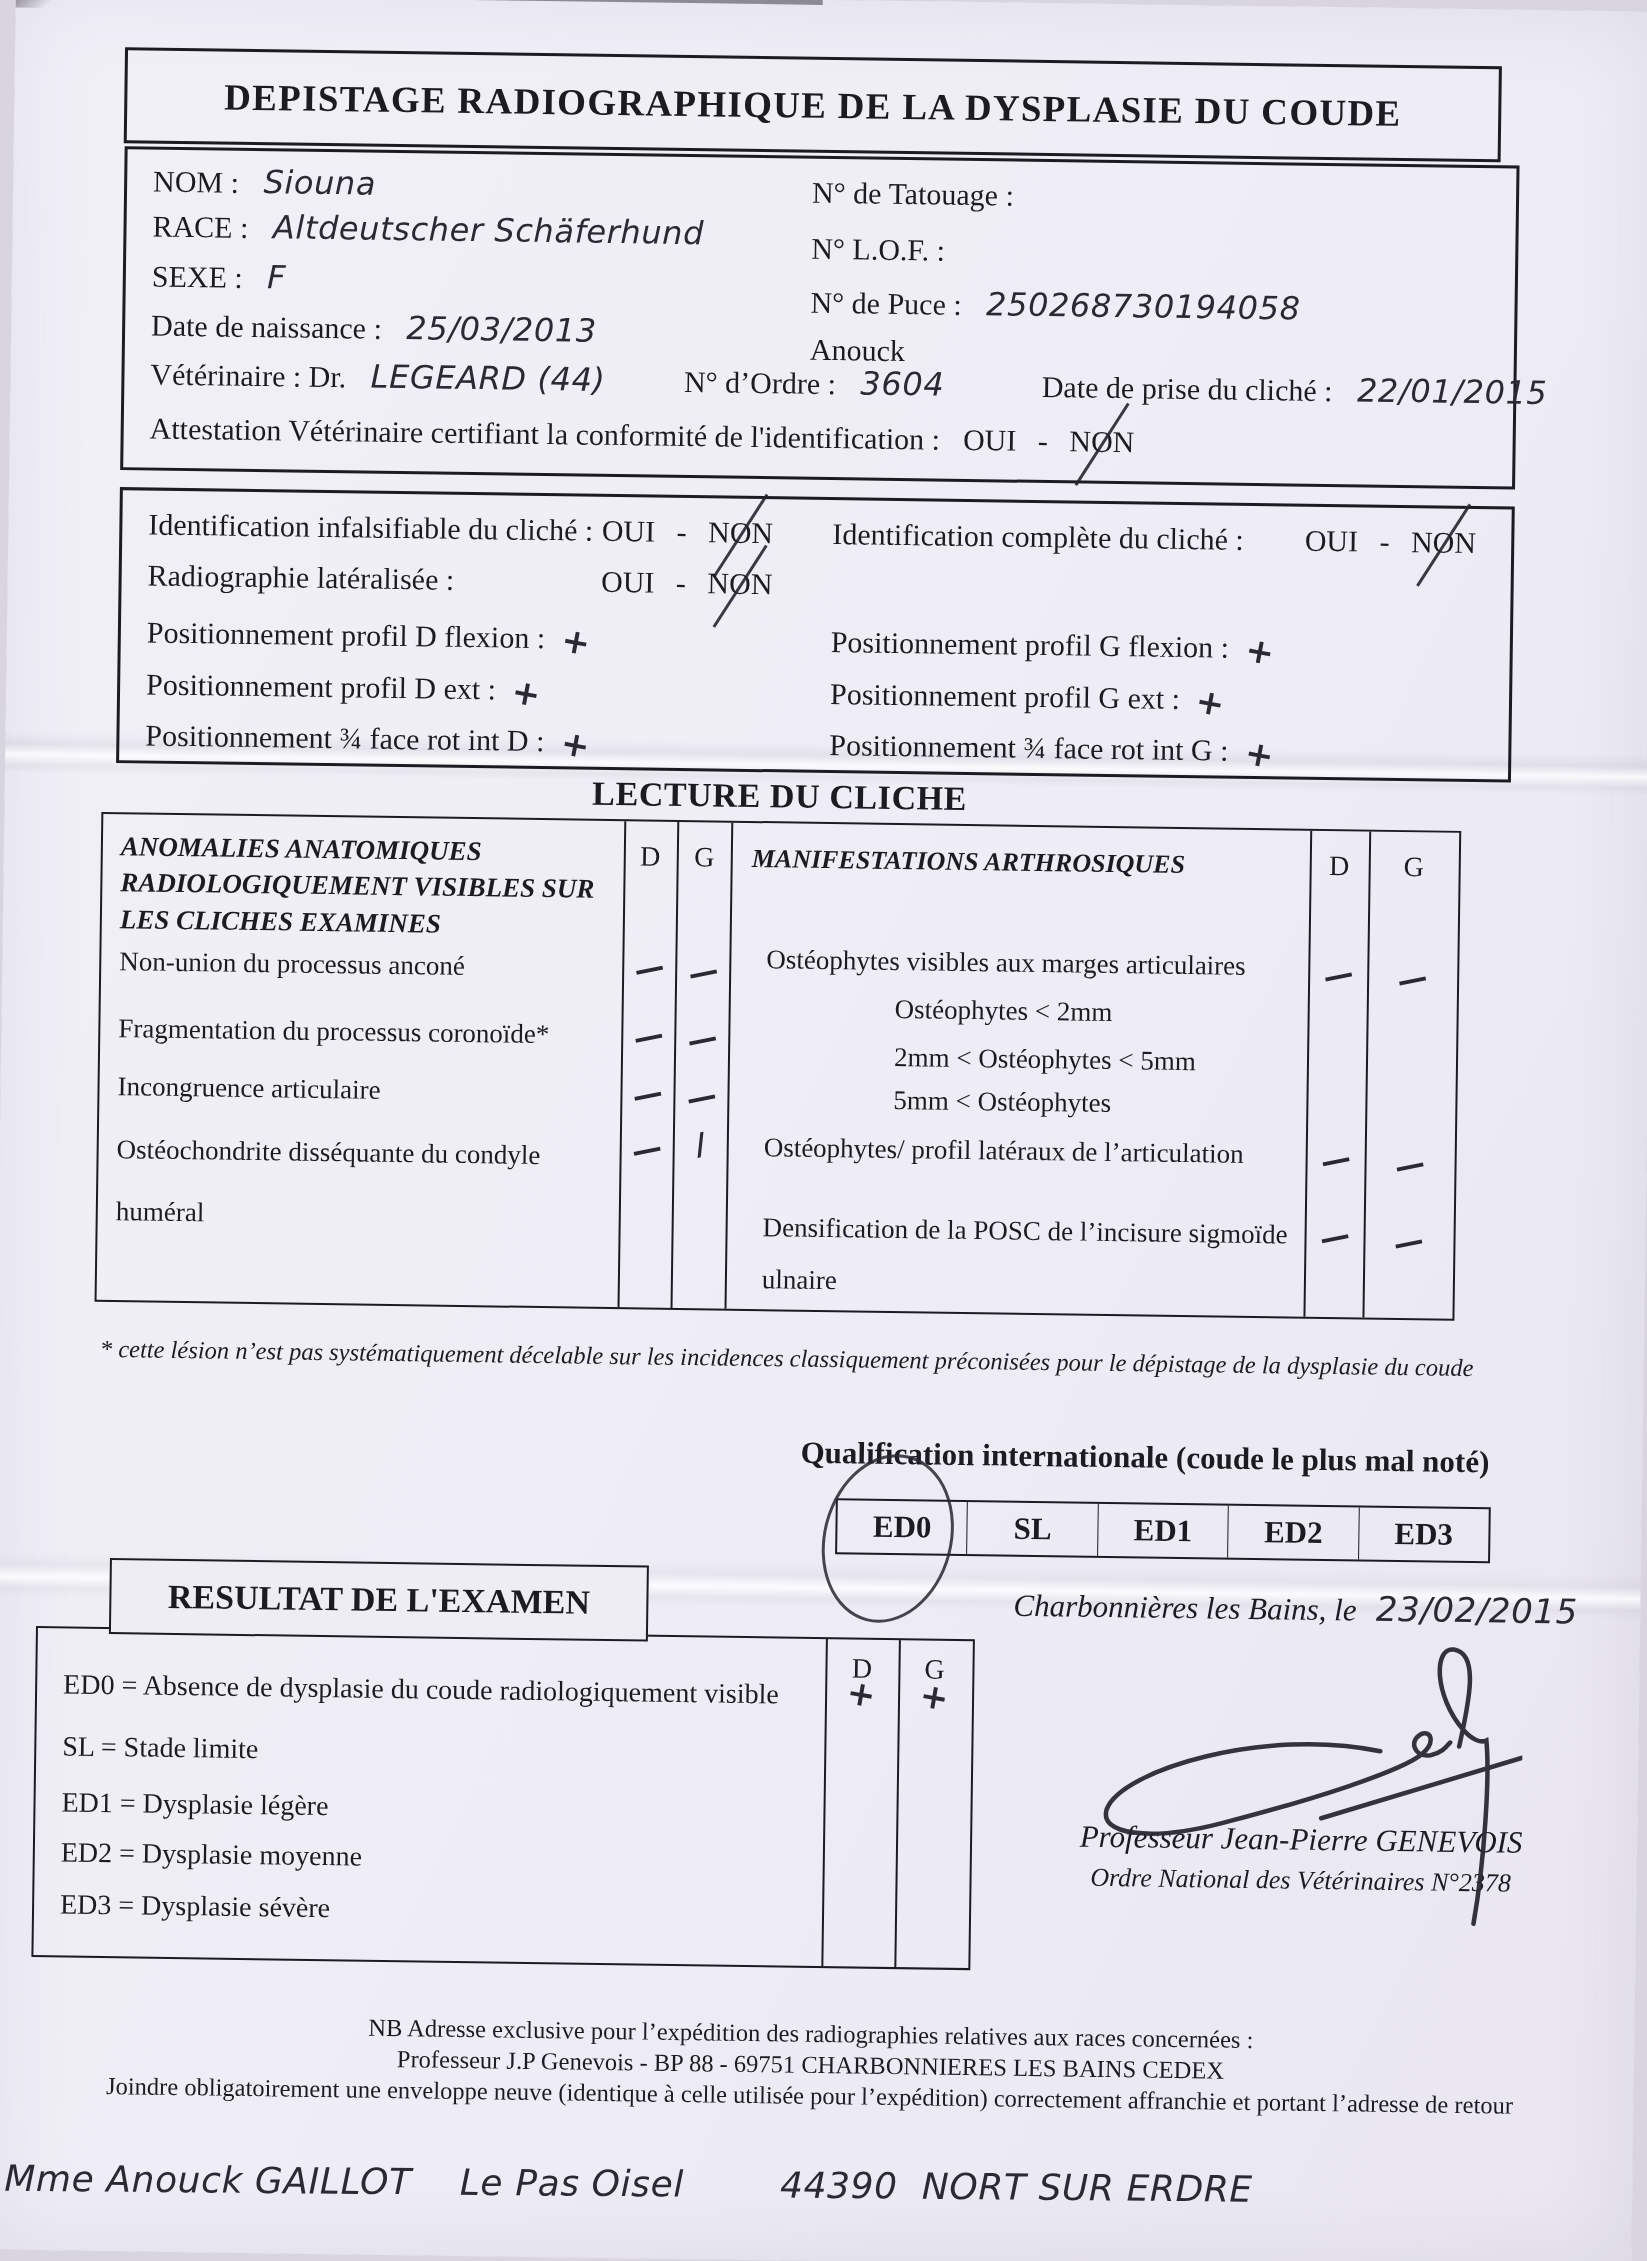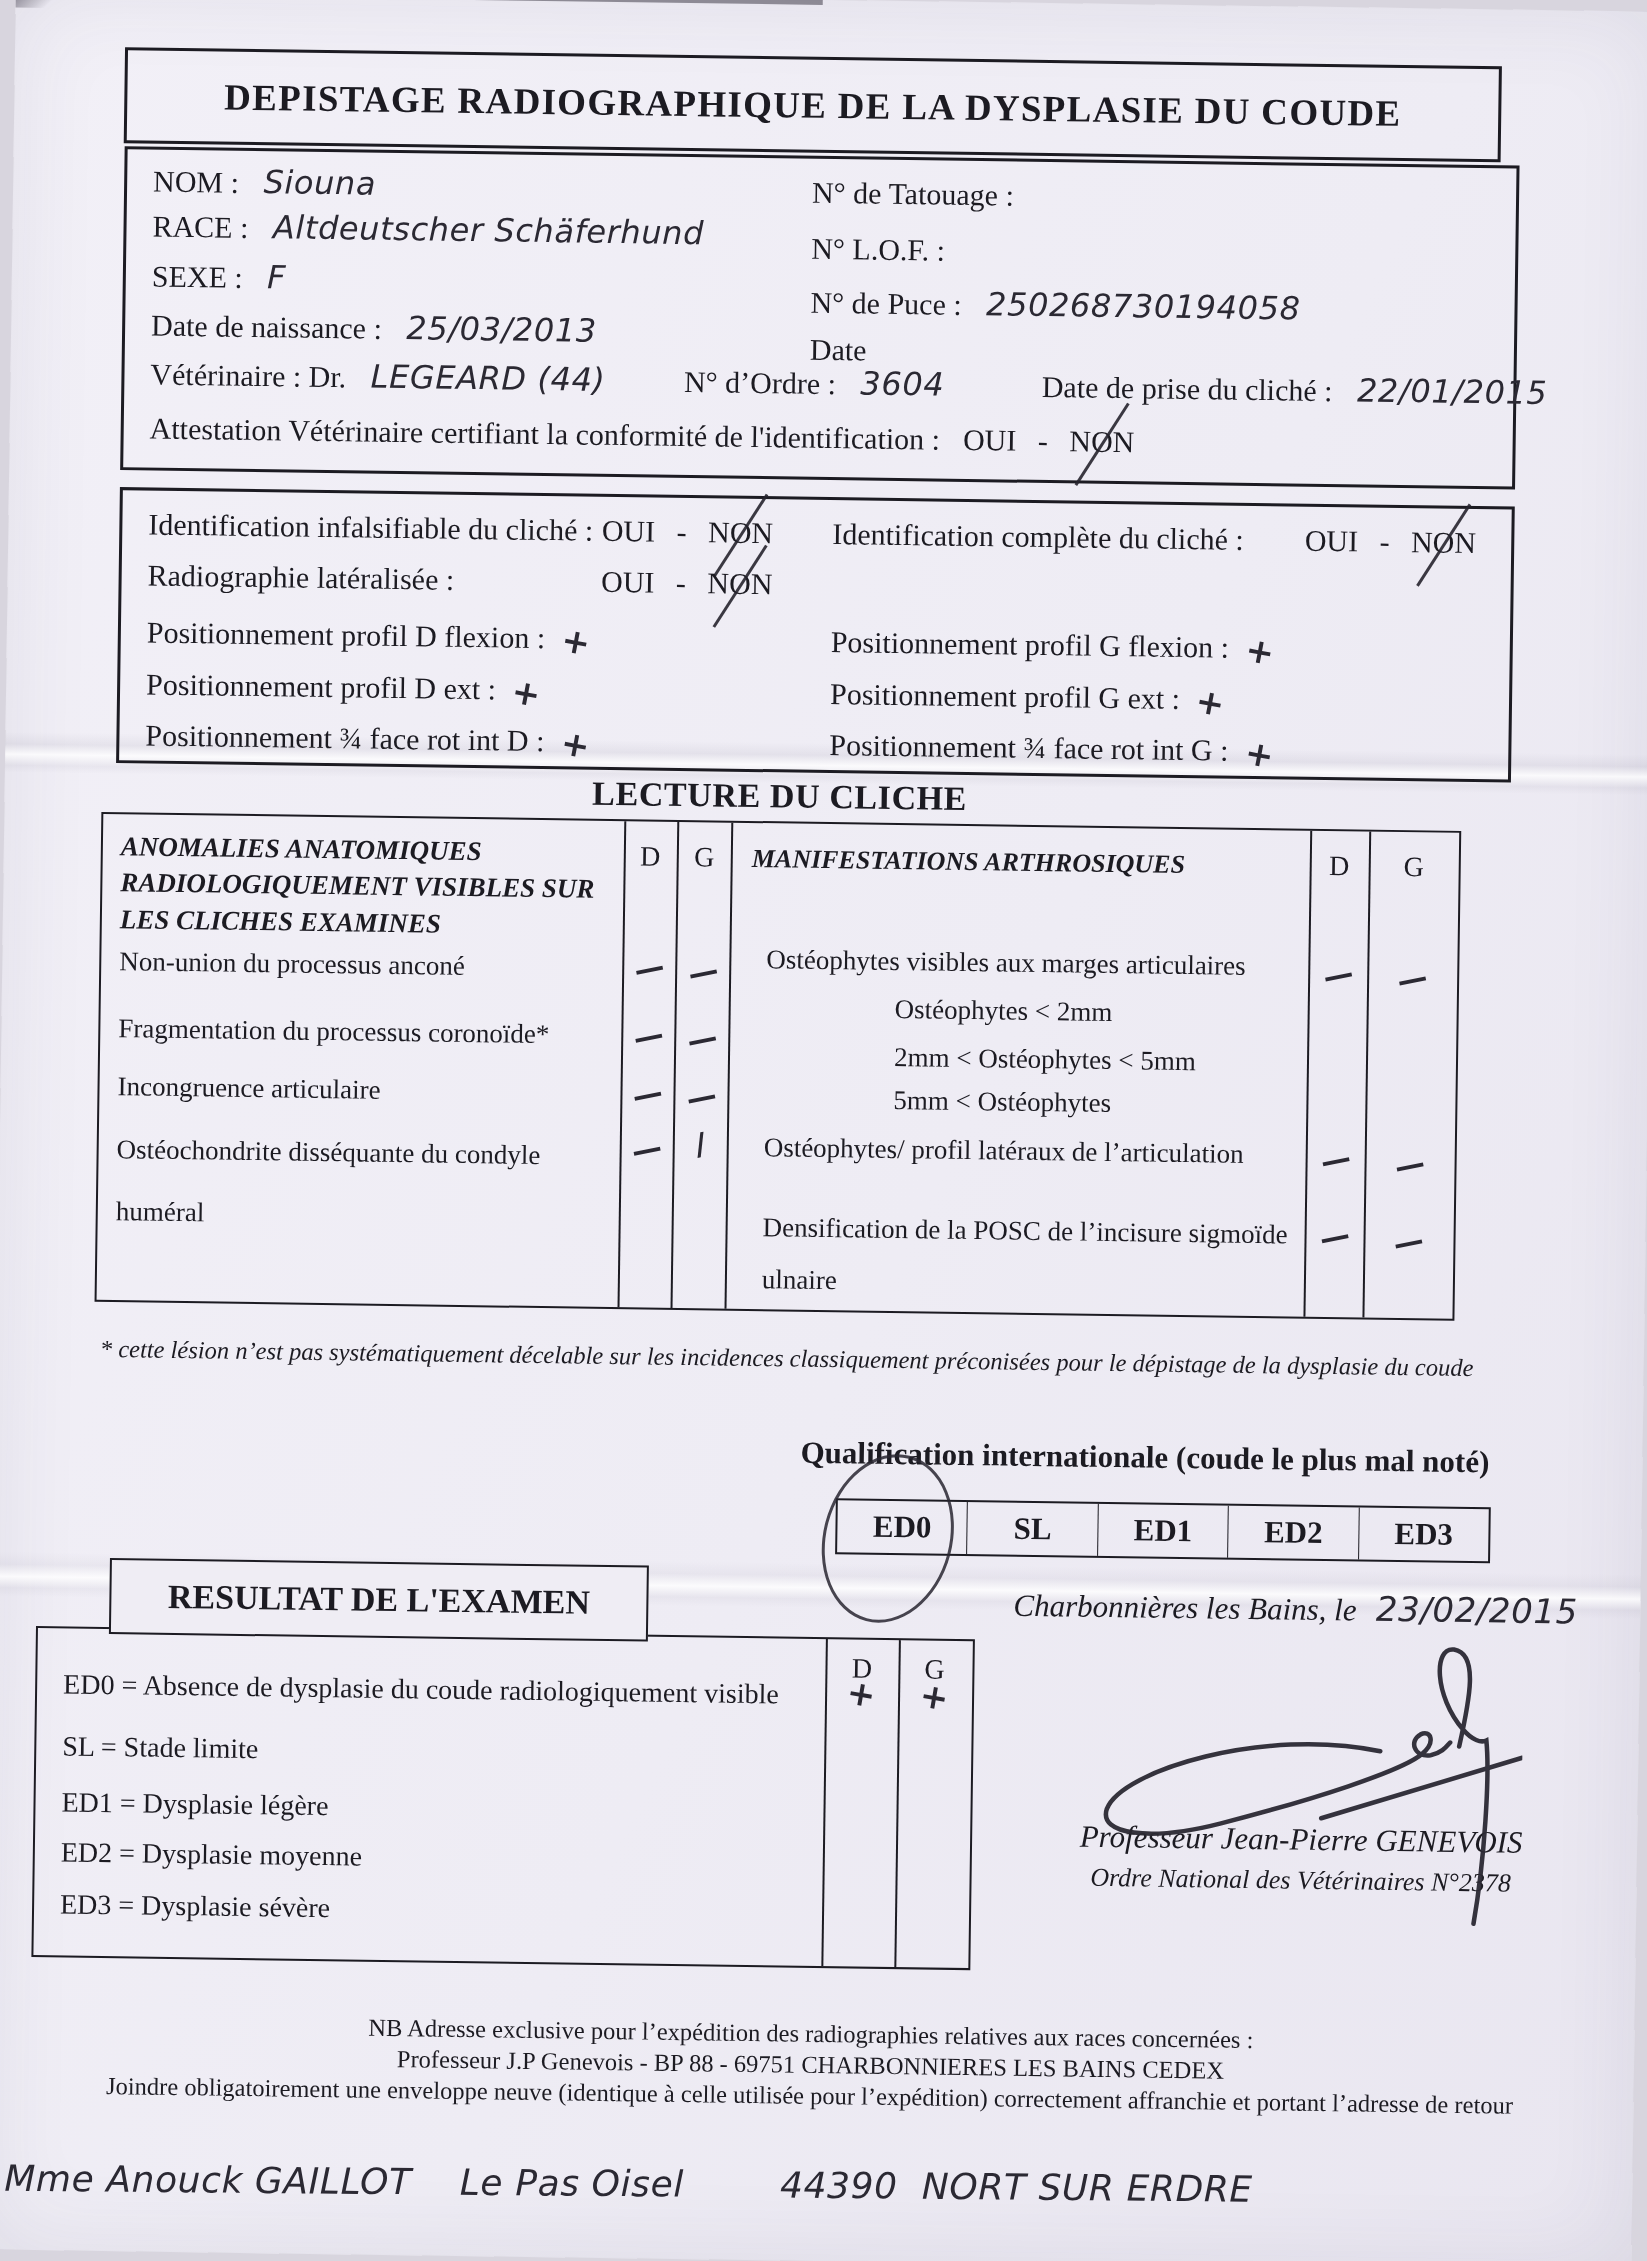--- a/index.html
+++ b/index.html
@@ -167,21 +167,21 @@
     </div>
     <div class="abs id-r1">
       <span>N° L.O.F. :</span>
       <span class="hw g3"></span>
     </div>
     <div class="abs id-r2">
       <span>N° de Puce :</span>
       <span class="hw g3">250268730194058</span>
     </div>
     <div class="abs id-r3">
-      <span>Date</span>
+      <span>Anouck</span>
       <span class="hw g3"></span>
     </div>
     <div class="abs id-vet">
       <span>Vétérinaire : Dr.</span>
       <span class="hw g3">LEGEARD (44)</span>
       <span class="g1">N° d’Ordre :</span>
       <span class="hw g3">3604</span>
       <span class="g2">Date de prise du cliché :</span>
       <span class="hw g3">22/01/2015</span>
     </div>

